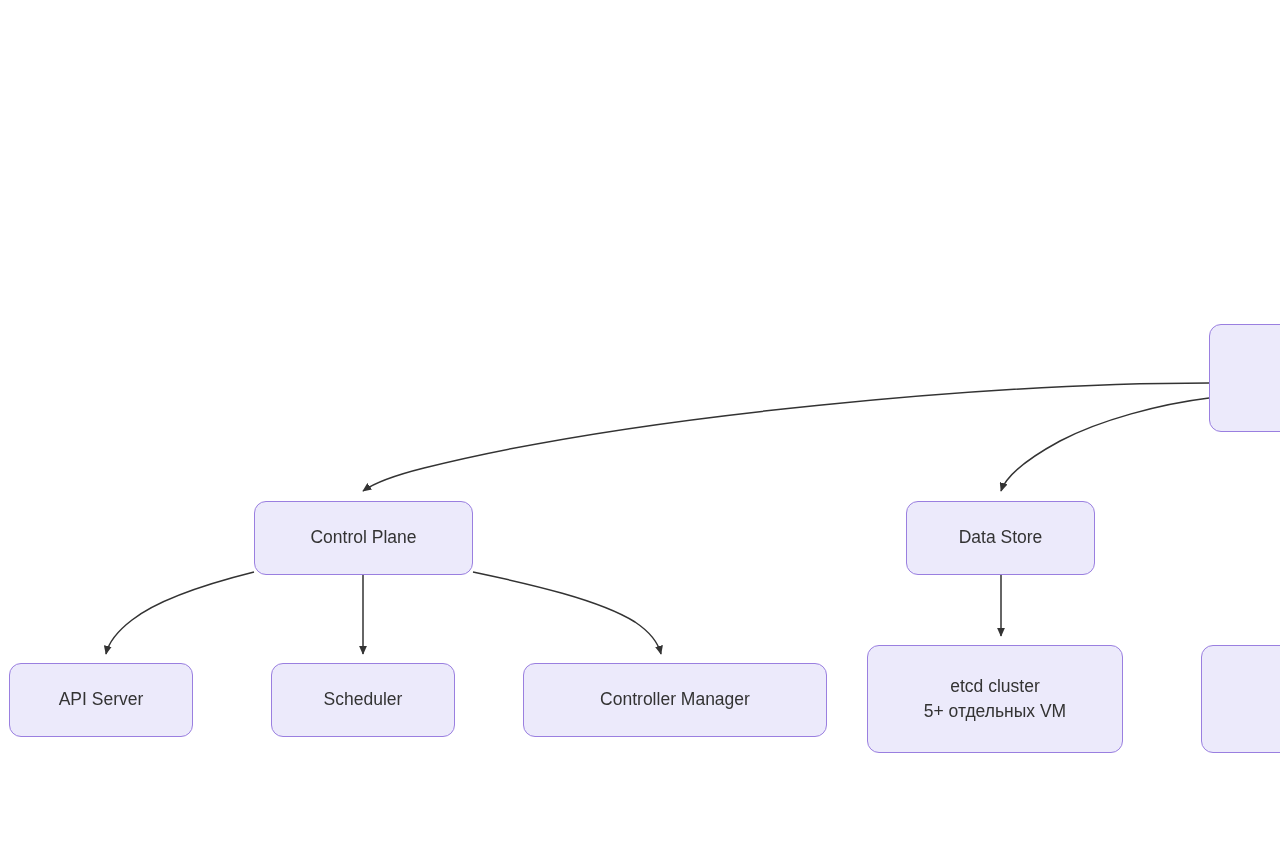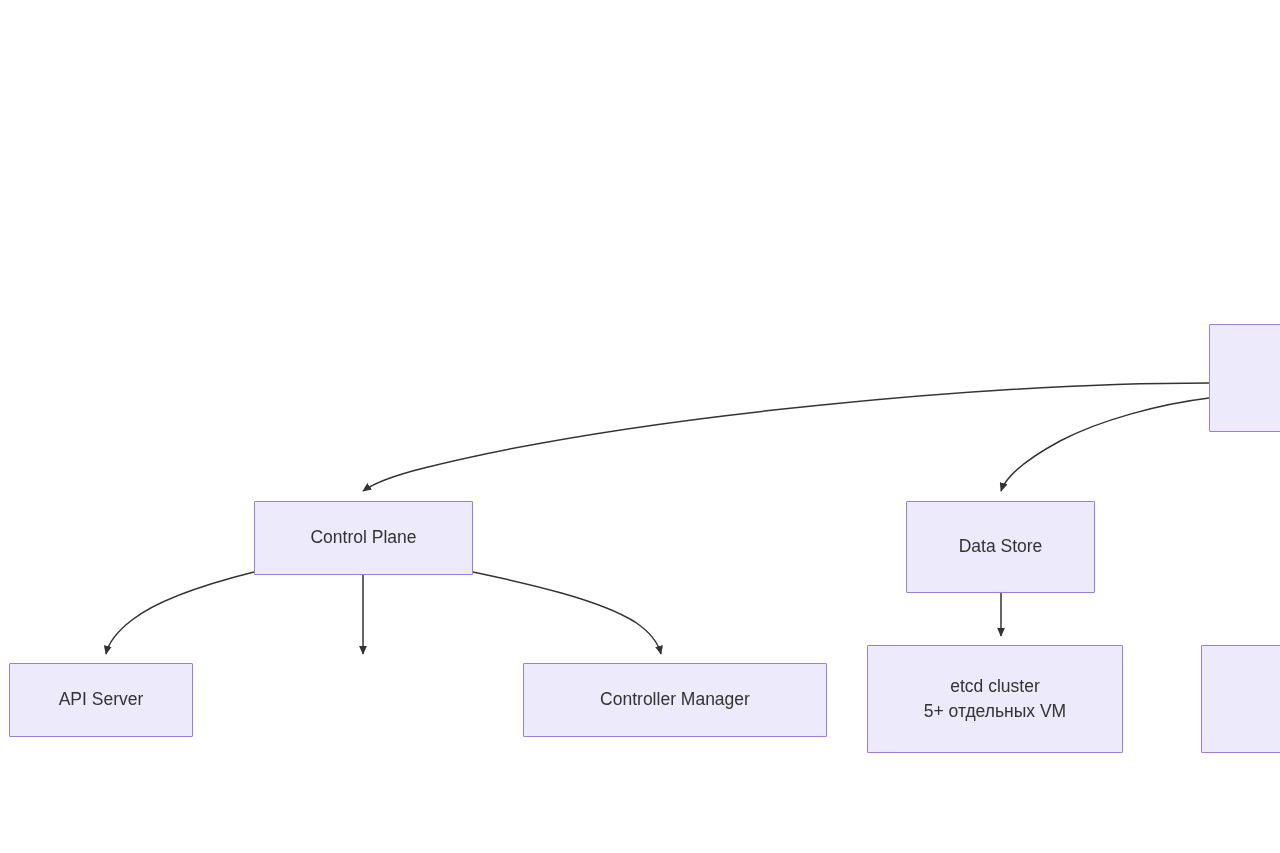--- a/index.html
+++ b/index.html
@@ -26,21 +26,21 @@
     top: 0;
     width: 1280px;
     height: 853px;
     pointer-events: none;
   }
   .node {
     position: absolute;
     box-sizing: border-box;
     background: #ECEAFB;
     border: 1.6px solid #9a7fe0;
-    border-radius: 1px;
+    border-radius: 12px;
     display: flex;
     flex-direction: column;
     align-items: center;
     justify-content: center;
     color: #333333;
     font-family: "Liberation Sans", sans-serif;
     font-size: 17.5px;
     line-height: 1.45;
     white-space: nowrap;
     z-index: 2;
@@ -60,21 +60,21 @@
   #node-control-plane {
     left: 254px;
     top: 501px;
     width: 219px;
     height: 74px;
   }
   #node-data-store {
     left: 906px;
     top: 501px;
     width: 189px;
-    height: 92px;
+    height: 74px;
   }
   #node-api-server {
     left: 9px;
     top: 663px;
     width: 184px;
     height: 74px;
   }
   #node-scheduler {
     left: 271px;
     top: 663px;
@@ -136,20 +136,23 @@
   </div>
 
   <div class="node" id="node-data-store">
     <span class="line">Data Store</span>
   </div>
 
   <div class="node" id="node-api-server">
     <span class="line">API Server</span>
   </div>
 
+  <div class="node" id="node-scheduler">
+    <span class="line">Scheduler</span>
+  </div>
 
   <div class="node" id="node-controller-manager">
     <span class="line">Controller Manager</span>
   </div>
 
   <div class="node" id="node-etcd">
     <span class="line">etcd cluster</span>
     <span class="line">5+ отдельных VM</span>
   </div>
 

